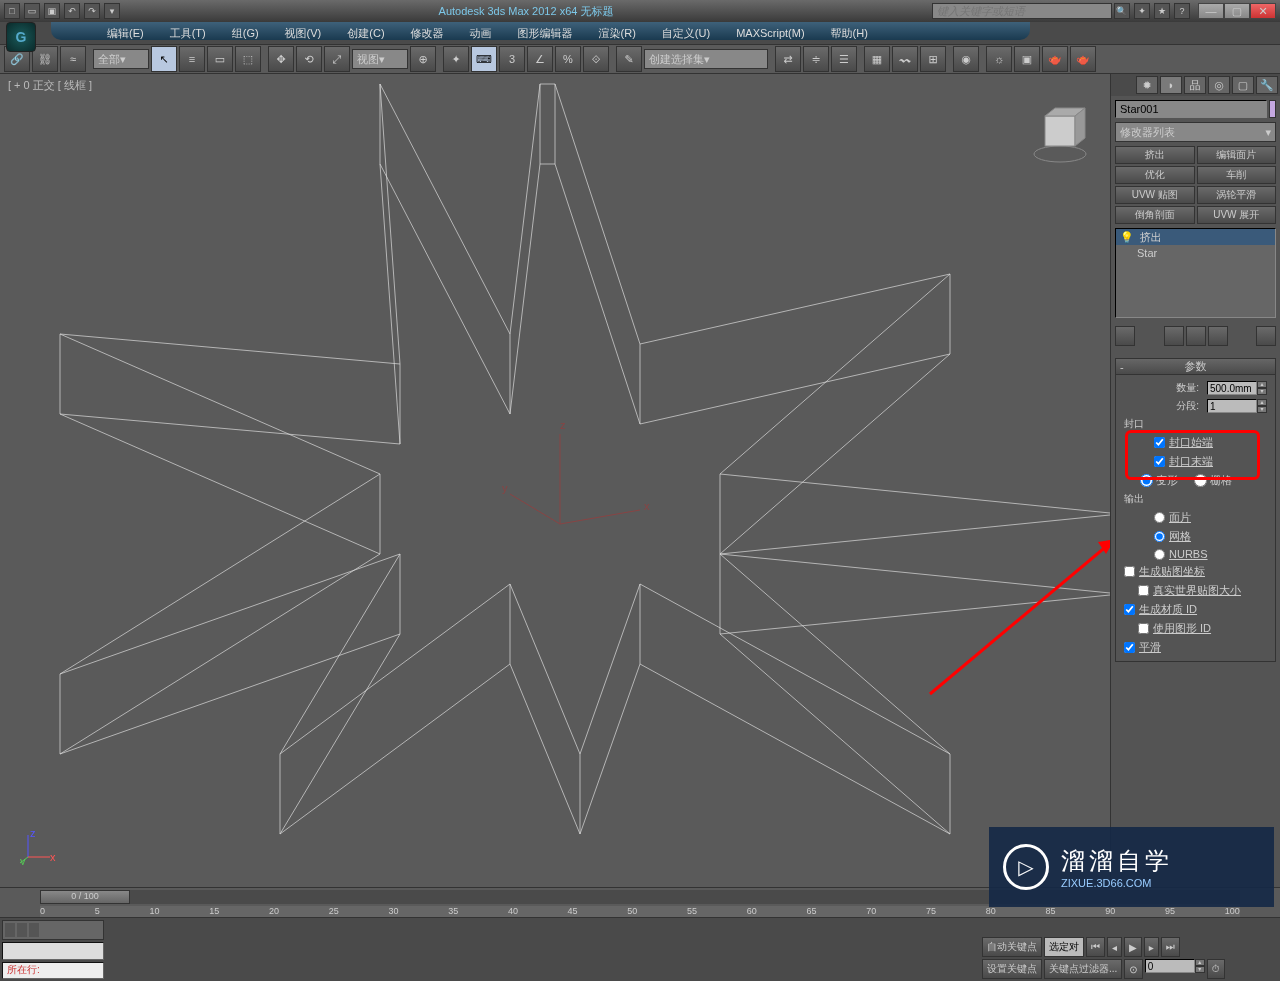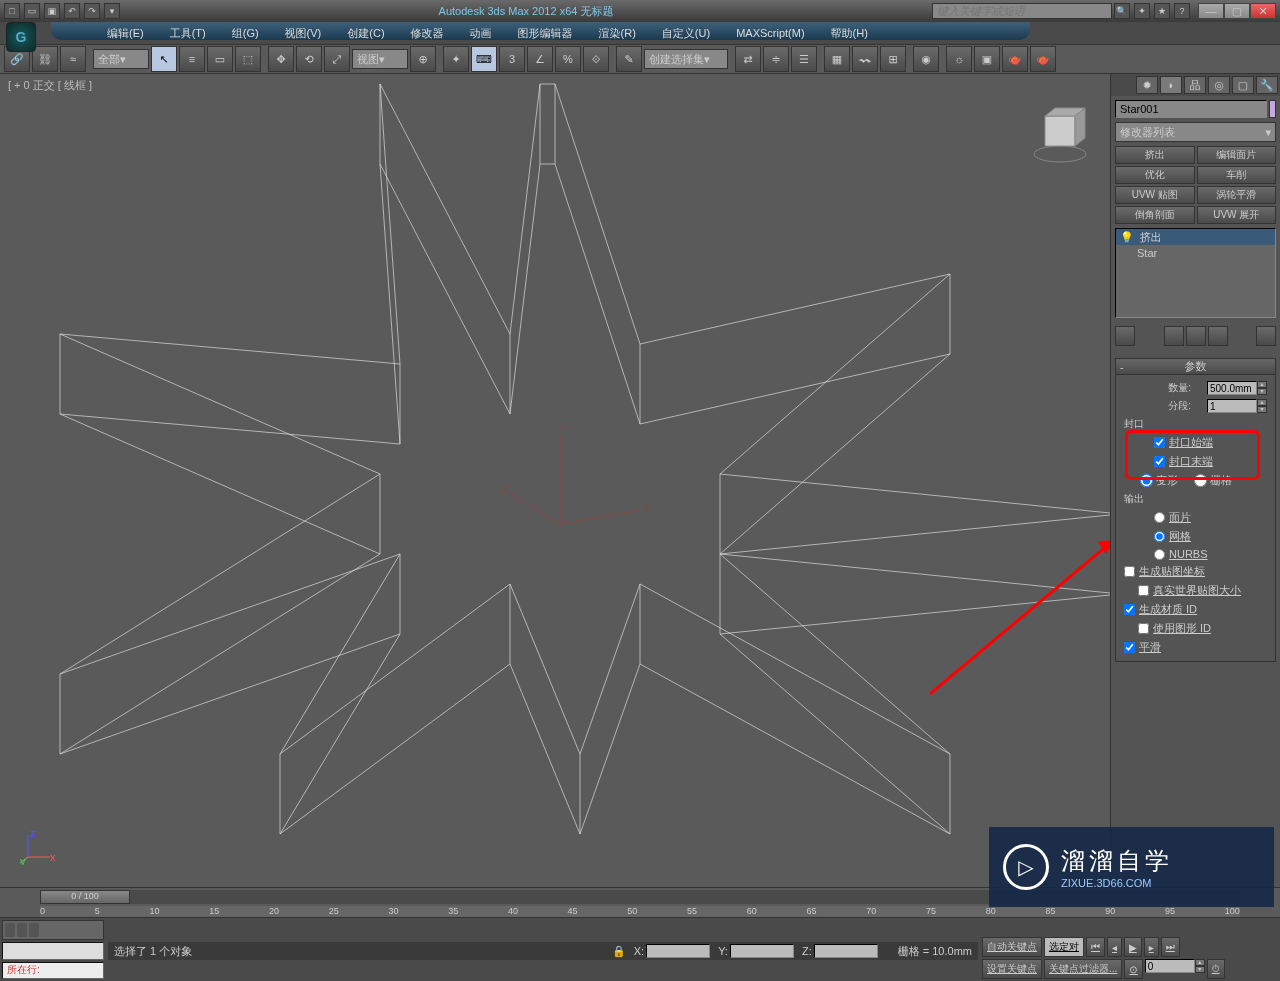--- a/index.html
+++ b/index.html
@@ -43,21 +43,21 @@
 .btn-grid .gbtn { height: 18px; background: linear-gradient(#6a6a6a,#4a4a4a); border: 1px solid #333; display: flex; align-items: center; justify-content: center; font-size: 10px; }
 .stack { height: 90px; background: #666; border: 1px inset #333; overflow: hidden; }
 .stack-row { height: 16px; display: flex; align-items: center; padding: 0 4px; gap: 6px; font-size: 10px; }
 .stack-row.sel { background: #3a5a7a; color: #fff; }
 .stack-tools { display: flex; gap: 2px; align-items:center; justify-content:space-between; margin:4px 0;}
 .stack-tools .stb { width: 20px; height: 20px; background: linear-gradient(#6a6a6a,#4a4a4a); border: 1px solid #333; }
 .rollout { background: #545454; border: 1px solid #333; margin-top: 4px; }
 .rollout-hd { height: 16px; background: linear-gradient(#666,#4a4a4a); display: flex; align-items: center; justify-content: center; font-size: 10px; border-bottom: 1px solid #333; position:relative;}
 .rollout-hd .minus{position:absolute;left:4px;}
 .rollout-bd { padding: 6px 8px; display: flex; flex-direction: column; gap: 4px; }
-.param-row { display: flex; align-items: center; justify-content: flex-end; gap: 16px; }
+.param-row { display: flex; align-items: center; justify-content: flex-end; gap: 8px; }
 .param-row label { font-size: 10px; }
 .spinner { display: flex; }
 .spinner input { width: 50px; height: 14px; background: #bbb; border: 1px inset #333; color: #000; padding: 0 2px; font-size: 10px; text-align:left;}
 .spinner .spins{display:flex;flex-direction:column;}
 .spinner .sp { width: 10px; height: 7px; background: #777; border: 1px solid #333; font-size: 6px; line-height: 5px; text-align: center; }
 .group-label { font-size: 10px; color: #ccc; font-family: Liberation Mono, monospace; }
 .chk-row { display: flex; align-items: center; gap: 4px; font-size: 10px; padding-left: 30px; text-decoration: underline;}
 .chk-row.noin{padding-left:0;}
 .chk-row input { width: 11px; height: 11px; }
 .radio-row { display: flex; gap: 16px; font-size: 10px; padding-left: 16px;}
@@ -72,21 +72,21 @@
 .mini-track{height:20px; background:#666; border:1px solid #333; display:flex; gap:2px; padding:2px;}
 .mini-track div{width:10px;height:14px;background:#555;}
 .script-line { height: 18px; background: #ddd; color: #000; padding: 0 4px; font-size: 10px; display: flex; align-items: flex-start; border:1px inset #666;}
 .script-line.red{background:#eee;}
 .status-center { flex: 1; padding: 2px; display: flex; flex-direction: column; gap: 2px; }
 .prompt-line { height: 18px; background: #3a3a3a; display: flex; align-items: center; gap: 8px; padding: 0 6px; font-size: 10px; }
 .coord { display: flex; gap: 2px; align-items: center; font-size: 10px; }
 .coord input { width: 64px; height: 14px; background: #bbb; border: 1px inset #333; }
 .status-right { width: 300px; padding: 2px; display: flex; flex-direction: column; gap:2px;}
 .status-btns { display: flex; gap: 2px; flex-wrap:wrap;}
-.sb-btn { height: 20px; background: linear-gradient(#6a6a6a,#4a4a4a); border: 1px solid #333; display: flex; align-items: center; justify-content: center; font-size: 10px; padding:0 4px;text-decoration:underline;}
+.sb-btn { height: 20px; background: linear-gradient(#6a6a6a,#4a4a4a); border: 1px solid #333; display: flex; align-items: center; justify-content: center; font-size: 10px; padding:0 4px;}
 .watermark { position: absolute; right: 6px; bottom: 74px; width: 285px; height: 80px; background: rgba(20,40,70,.9); display: flex; align-items: center; gap: 12px; padding: 0 14px; }
 .wm-icon { width: 46px; height: 46px; border: 3px solid #fff; border-radius: 50%; display: flex; align-items: center; justify-content: center; color: #fff; font-size: 20px; }
 .wm-text { display: flex; flex-direction: column; }
 .wm-text .cn { color: #fff; font-size: 24px; font-weight: normal; letter-spacing: 4px; }
 .wm-text .en { color: #9cf; font-size: 11px; }
 </style>
 </head>
 <body>
 
 <div class="titlebar">
@@ -149,21 +149,21 @@
   <div class="tb-btn">⊕</div>
   <div class="tb-sep"></div>
   <div class="tb-btn">✦</div>
   <div class="tb-btn active">⌨</div>
   <div class="tb-btn">3</div>
   <div class="tb-btn">∠</div>
   <div class="tb-btn">%</div>
   <div class="tb-btn">⟐</div>
   <div class="tb-sep"></div>
   <div class="tb-btn">✎</div>
-  <div class="tb-combo" style="width:84px"><span>创建选择集</span>▾</div>
+  <div class="tb-combo" style="width:124px"><span>创建选择集</span>▾</div>
   <div class="tb-sep"></div>
   <div class="tb-btn">⇄</div>
   <div class="tb-btn">≑</div>
   <div class="tb-btn">☰</div>
   <div class="tb-sep"></div>
   <div class="tb-btn">▦</div>
   <div class="tb-btn">〰</div>
   <div class="tb-btn">⊞</div>
   <div class="tb-sep"></div>
   <div class="tb-btn">◉</div>
@@ -409,37 +409,20 @@
         <div></div>
         <div></div>
       </div>
     <div class="script-line"></div>
     <div class="script-line red">
         <span style="color:#c33;font-size:10px;">所在行:</span>
       </div>
   </div>
   <div class="status-center">
     <div style="height:20px"></div>
-    <div class="prompt-line">
-      <span>选择了 1 个对象</span>
-      <span style="margin-left:auto">🔒</span>
-      <div class="coord">
-          <span>X:</span>
-          <input style="">
-        </div>
-      <div class="coord">
-          <span>Y:</span>
-          <input style="">
-        </div>
-      <div class="coord">
-          <span>Z:</span>
-          <input style="">
-        </div>
-      <span style="margin-left:12px">栅格 = 10.0mm</span>
-    </div>
   </div>
   <div class="status-right">
     <div style="height:20px"></div>
     <div class="status-btns">
       <div class="sb-btn">自动关键点</div>
       <div class="sb-btn" style="background:#bbb;color:#000;">选定对</div>
       <div class="sb-btn">⏮</div>
       <div class="sb-btn">◂</div>
       <div class="sb-btn">▶</div>
       <div class="sb-btn">▸</div>

